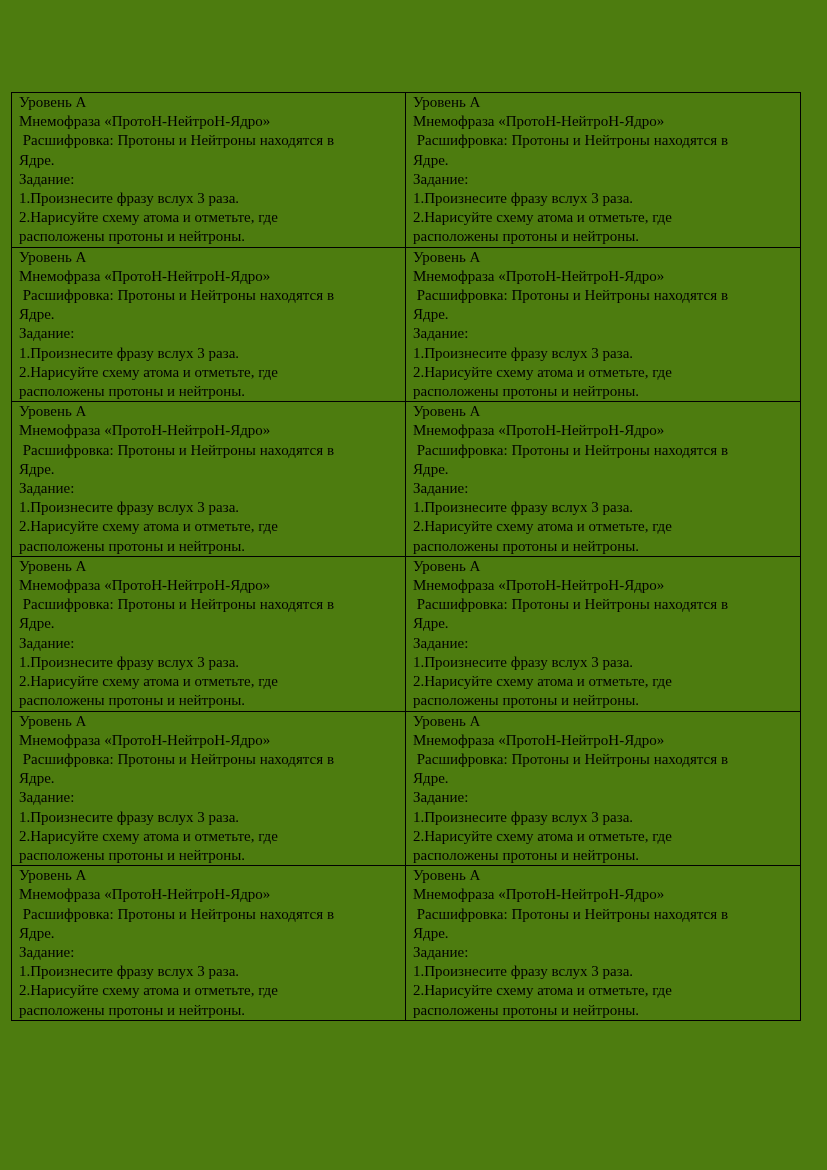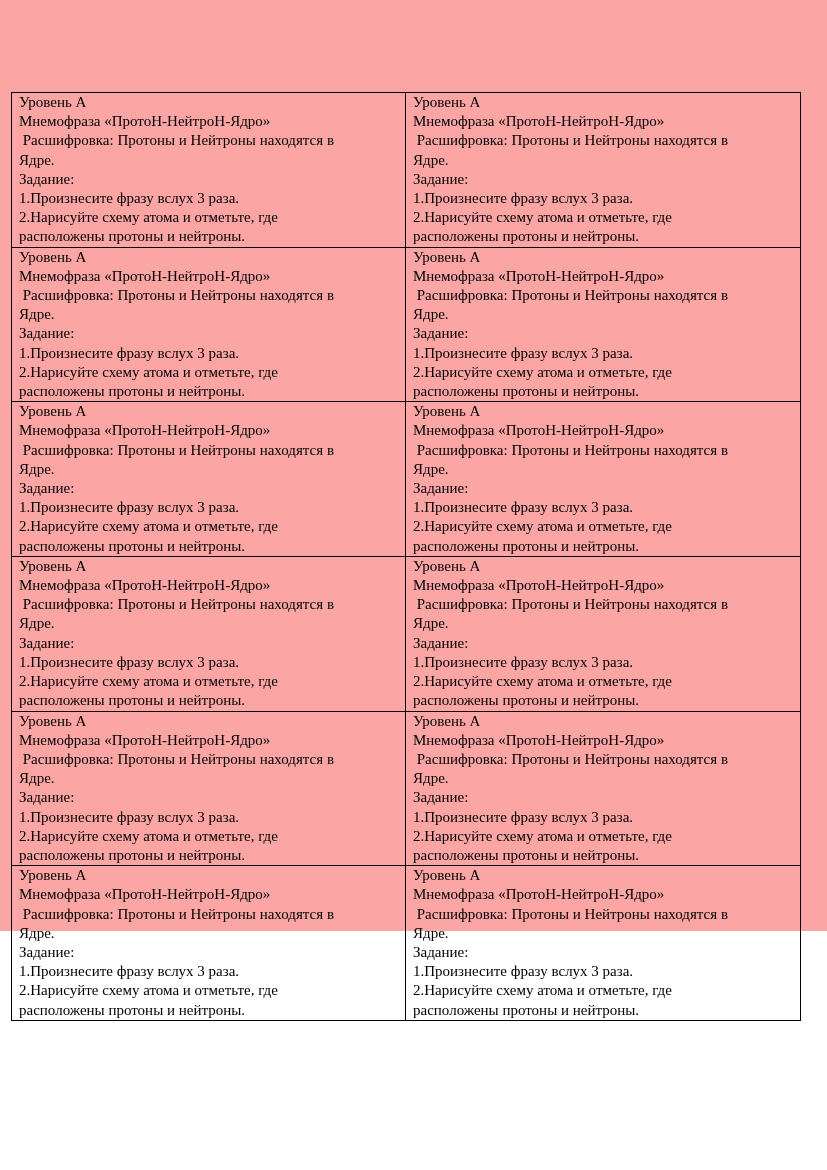--- a/index.html
+++ b/index.html
@@ -13,22 +13,22 @@
       position: relative;
       overflow: hidden;
       font-family: "Liberation Serif", "DejaVu Serif", serif;
       color: #000000;
     }
     .page {
       position: absolute;
       left: 0;
       top: 0;
       width: 827px;
-      height: 931px;
-      background: #fca5a5;
+      height: 1170px;
+      background: #4d7c0f;
     }
     table.cards {
       position: absolute;
       left: 11px;
       top: 92px;
       width: 789px;
       border-collapse: collapse;
       table-layout: fixed;
     }
     table.cards td {

